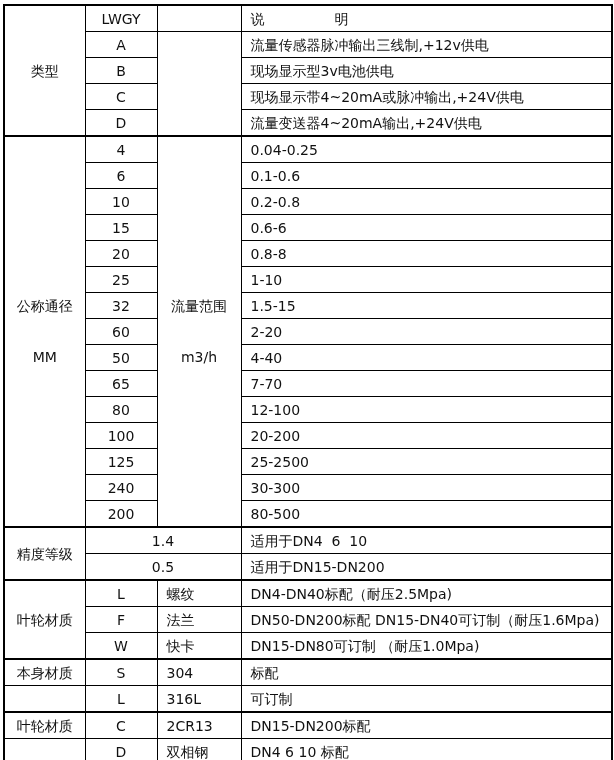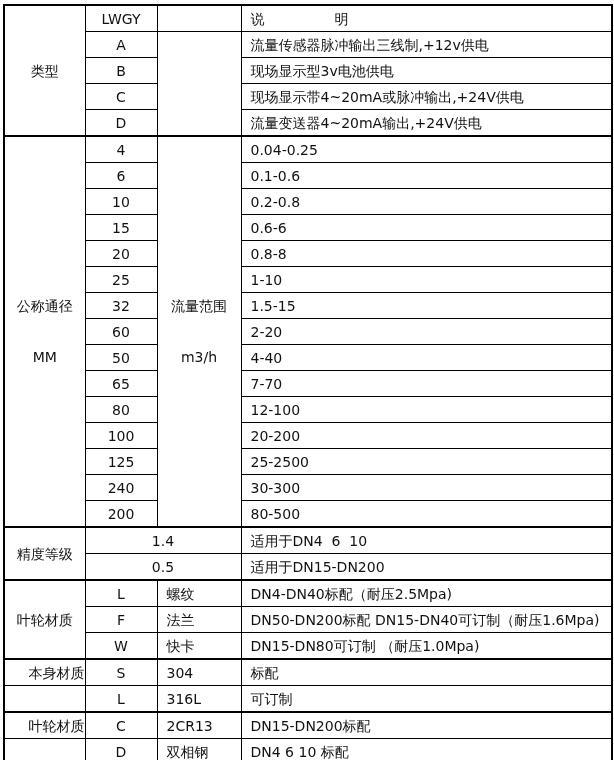--- a/index.html
+++ b/index.html
@@ -22,21 +22,21 @@
     padding:0;
     font-size:14px;
     line-height:16px;
     vertical-align:middle;
     white-space:pre;
     overflow:hidden;
   }
   tr.sec td{border-top:2px solid #000000;}
   td.center{text-align:center;}
   td.left{text-align:left;padding-left:9px;}
-  td.leftlabel{text-align:right;}
+  td.leftlabel{text-align:center;}
   td.rowlabel{text-align:center;margin-top:6px;}
   .two-line div{text-align:center;line-height:19px;}
 </style>
 </head>
 <body>
 
 <div class="page">
 <table class="spec">
   <colgroup>
     <col style="width:81px">

